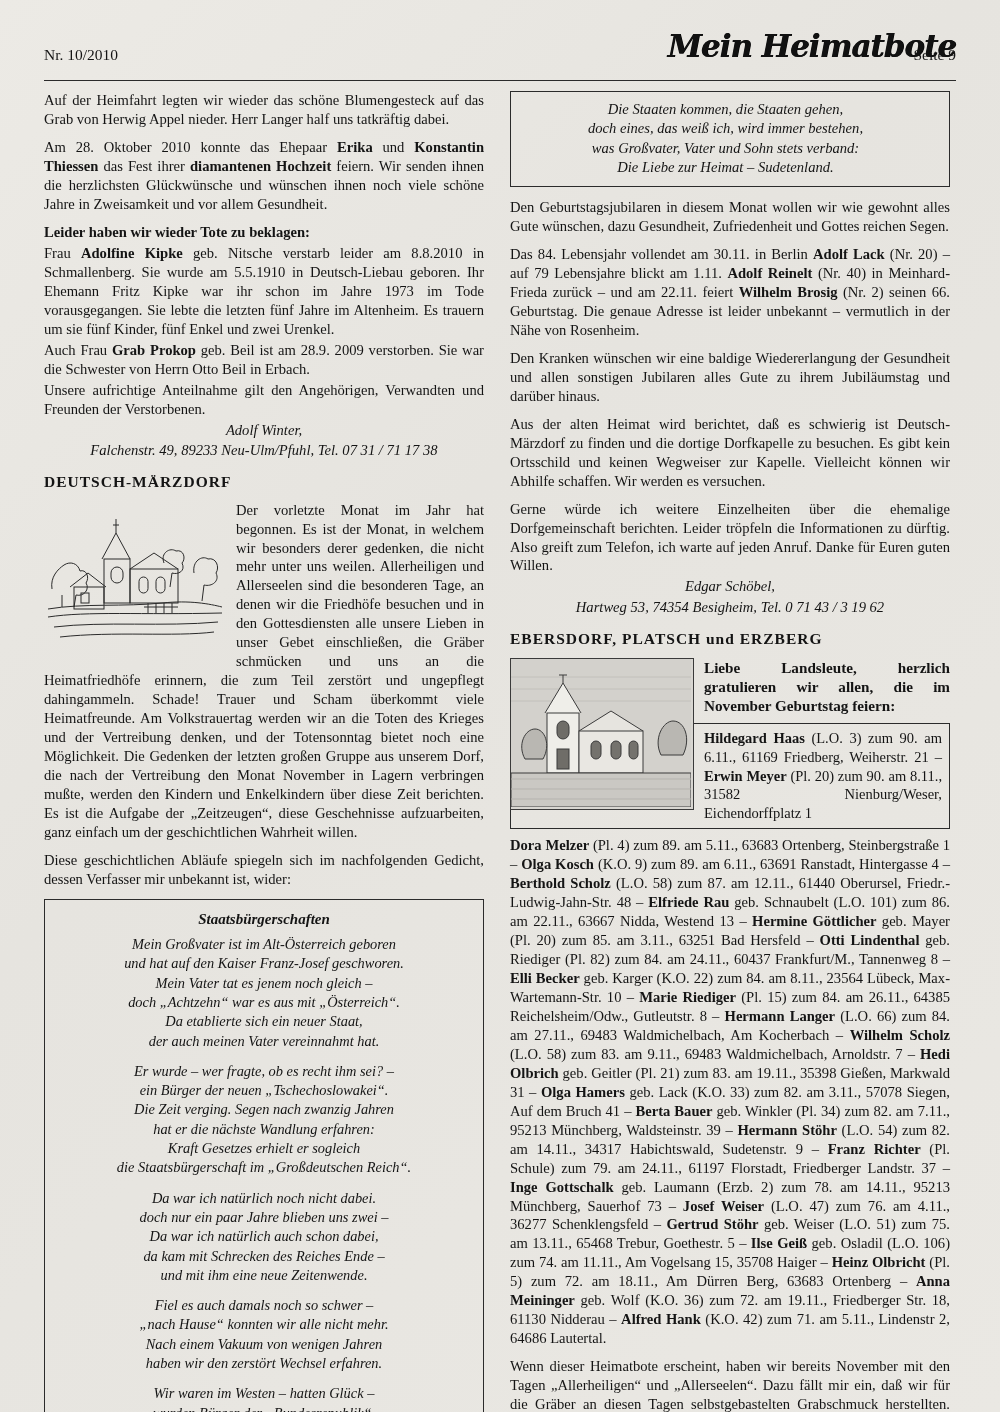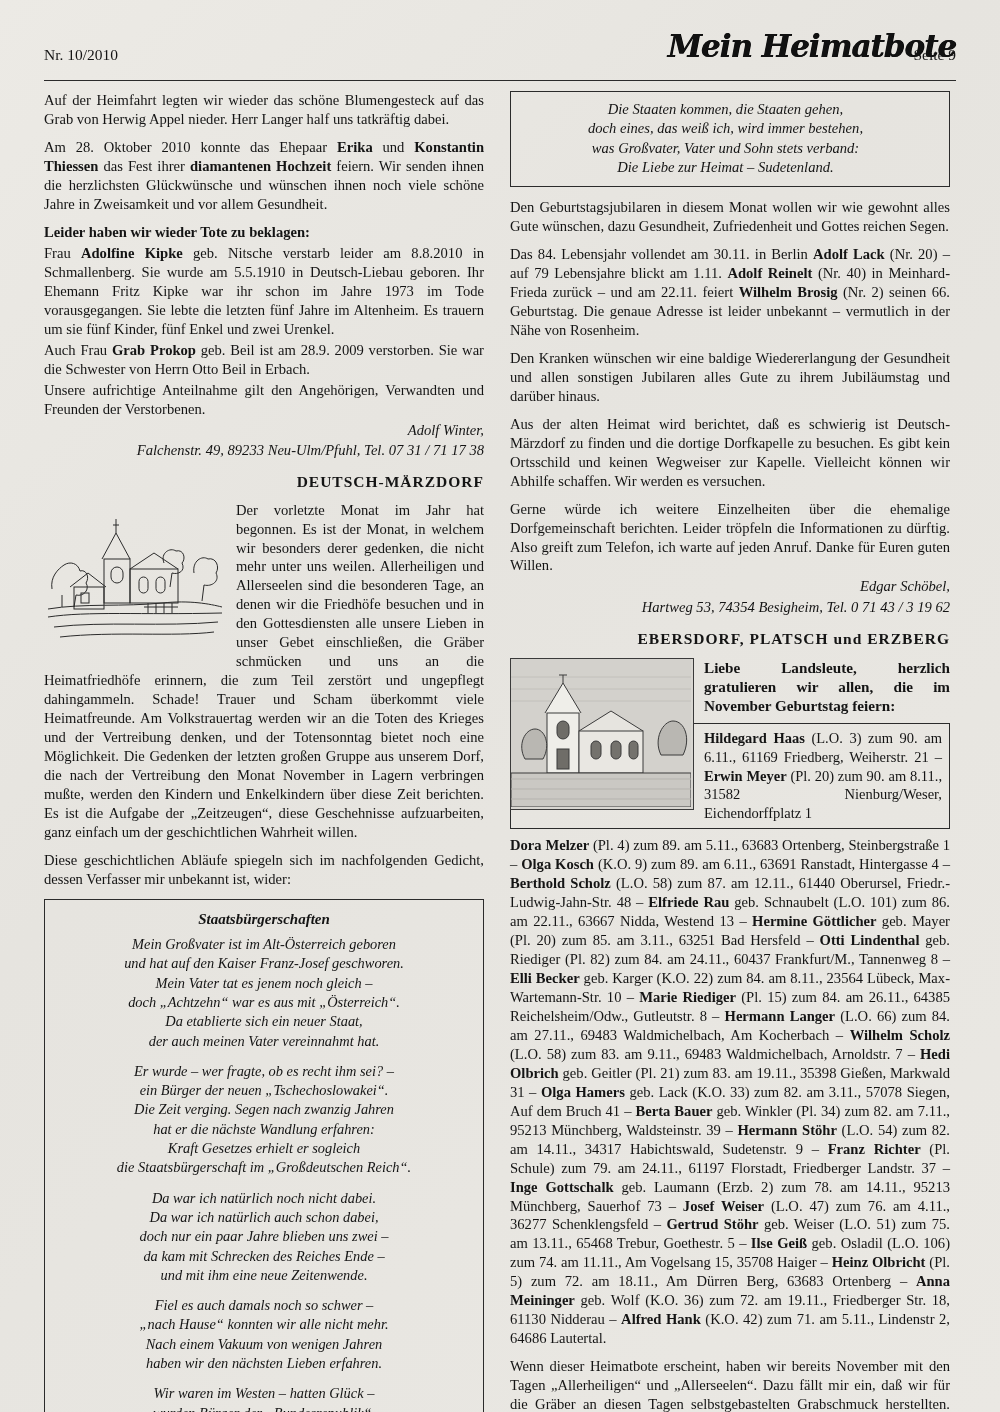--- a/index.html
+++ b/index.html
@@ -66,25 +66,25 @@
     width: 440px;
     font-size: 14.6px;
     line-height: 1.30;
     text-align: justify;
     hyphens: auto;
   }
   p { margin: 0 0 2px 0; }
   .gap { margin-bottom: 9px; }
   b, .b { font-weight: bold; }
   .sig {
-    text-align: right;
+    text-align: center;
     font-style: italic;
   }
   .head-c {
-    text-align: right;
+    text-align: left;
     font-weight: bold;
     letter-spacing: 1px;
     font-size: 15.5px;
     margin: 12px 0 8px 0;
   }
   
   .quote-box {
     border: 1.1px solid #2b2b2b;
     padding: 8px 19px 9px 10px;
     text-align: center;
@@ -225,30 +225,30 @@
             <div class="stanza">
               <div>Er wurde – wer fragte, ob es recht ihm sei? –</div>
               <div>ein Bürger der neuen „Tschechoslowakei“.</div>
               <div>Die Zeit verging. Segen nach zwanzig Jahren</div>
               <div>hat er die nächste Wandlung erfahren:</div>
               <div>Kraft Gesetzes erhielt er sogleich</div>
               <div>die Staatsbürgerschaft im „Großdeutschen Reich“.</div>
             </div>
             <div class="stanza">
               <div>Da war ich natürlich noch nicht dabei.</div>
+              <div>doch nur ein paar Jahre blieben uns zwei –</div>
               <div>Da war ich natürlich auch schon dabei,</div>
-              <div>doch nur ein paar Jahre blieben uns zwei –</div>
               <div>da kam mit Schrecken des Reiches Ende –</div>
               <div>und mit ihm eine neue Zeitenwende.</div>
             </div>
             <div class="stanza">
               <div>Fiel es auch damals noch so schwer –</div>
               <div>„nach Hause“ konnten wir alle nicht mehr.</div>
               <div>Nach einem Vakuum von wenigen Jahren</div>
-              <div>haben wir den nächsten Lieben erfahren.</div>
+              <div>haben wir den zerstört Wechsel erfahren.</div>
             </div>
             <div class="stanza">
               <div>Wir waren im Westen – hatten Glück –</div>
               <div>wurden Bürger der „Bundesrepublik“.</div>
             </div>
           </div>
       </div>
 
     </div>
 

